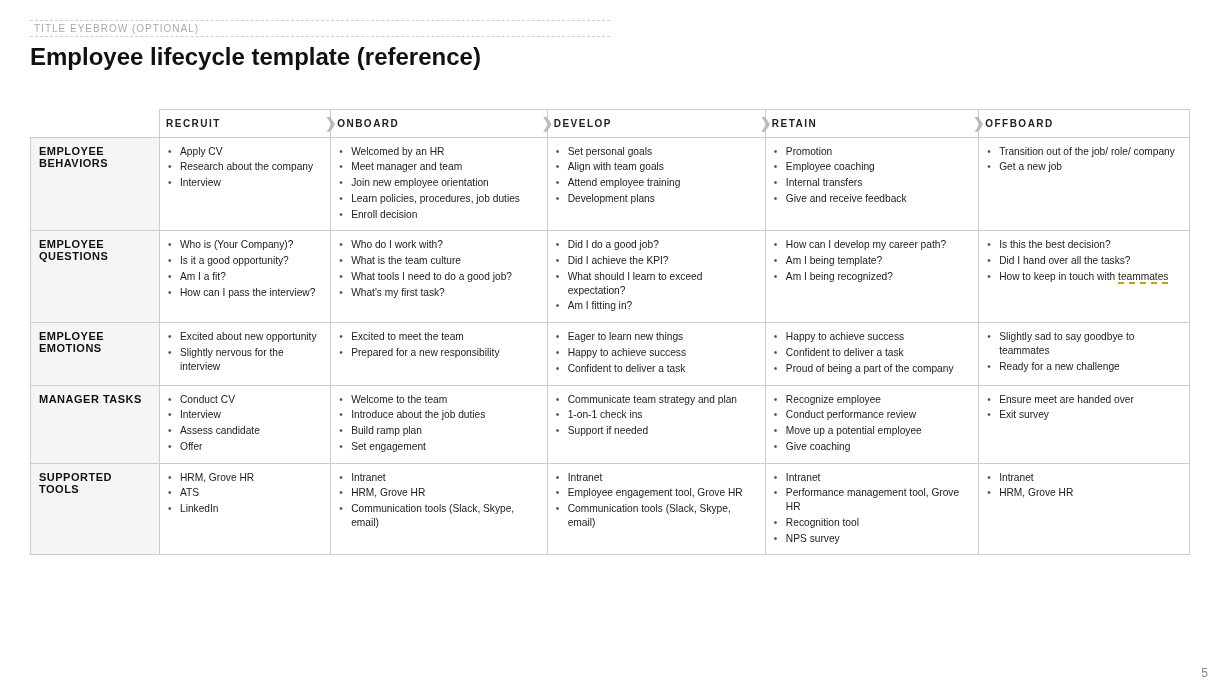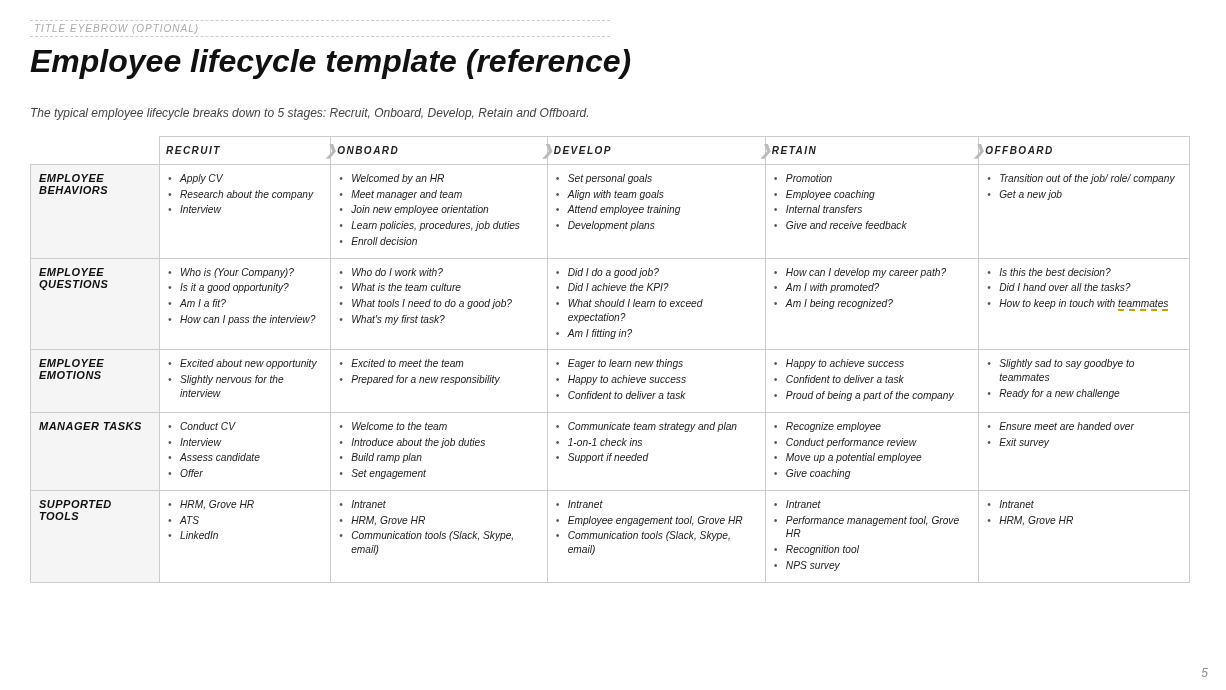--- a/index.html
+++ b/index.html
@@ -10,35 +10,34 @@
       min-height: 690px;
       position: relative;
       overflow: hidden;
     }
     .page {
       width: 1226px;
       min-height: 690px;
       background: #fff;
       padding: 18px 36px 18px 30px;
       position: relative;
-      font-style: italic;
     }
     .eyebrow {
       font-size: 10px;
       color: #aaa;
       letter-spacing: 1px;
       border-top: 1px dashed #ccc;
       border-bottom: 1px dashed #ccc;
       padding: 2px 4px;
       margin-bottom: 6px;
       display: inline-block;
       width: 580px;
     }
     .title {
-      font-size: 32px;
+      font-size: 24px;
       font-weight: 900;
       color: #111;
       margin-bottom: 6px;
       line-height: 1.15;
     }
     .subtitle {
       font-size: 12px;
       color: #444;
       line-height: 1.5;
       margin-bottom: 14px;
@@ -124,21 +123,20 @@
     }
   </style>
 </head>
 <body>
 
 <div class="page">
   <div class="eyebrow">TITLE EYEBROW (OPTIONAL)</div>
   <h1 class="title">Employee lifecycle template (reference)</h1>
   <div class="subtitle">
     <br>
-    <span>The typical employee lifecycle breaks down to 5 stages: Recruit, Onboard, Develop, Retain and Offboard.</span>
   </div>
 
   <table class="table-wrap">
     <thead>
       <tr class="header-row">
         <th class="empty-cell"></th>
         <th class="arrow-header">RECRUIT</th>
         <th class="arrow-header">ONBOARD</th>
         <th class="arrow-header">DEVELOP</th>
         <th class="arrow-header">RETAIN</th>
@@ -209,21 +207,21 @@
             <ul class="cell-list">
               <li>Did I do a good job?</li>
               <li>Did I achieve the KPI?</li>
               <li>What should I learn to exceed expectation?</li>
               <li>Am I fitting in?</li>
             </ul>
           </td>
           <td>
             <ul class="cell-list">
               <li>How can I develop my career path?</li>
-              <li>Am I with promoted?</li>
+              <li>Am I being template?</li>
               <li>Am I being recognized?</li>
             </ul>
           </td>
           <td>
             <ul class="cell-list">
               <li>Is this the best decision?</li>
               <li>Did I hand over all the tasks?</li>
               <li>How to keep in touch with <span class="highlight-link">teammates</span></li>
             </ul>
           </td>

